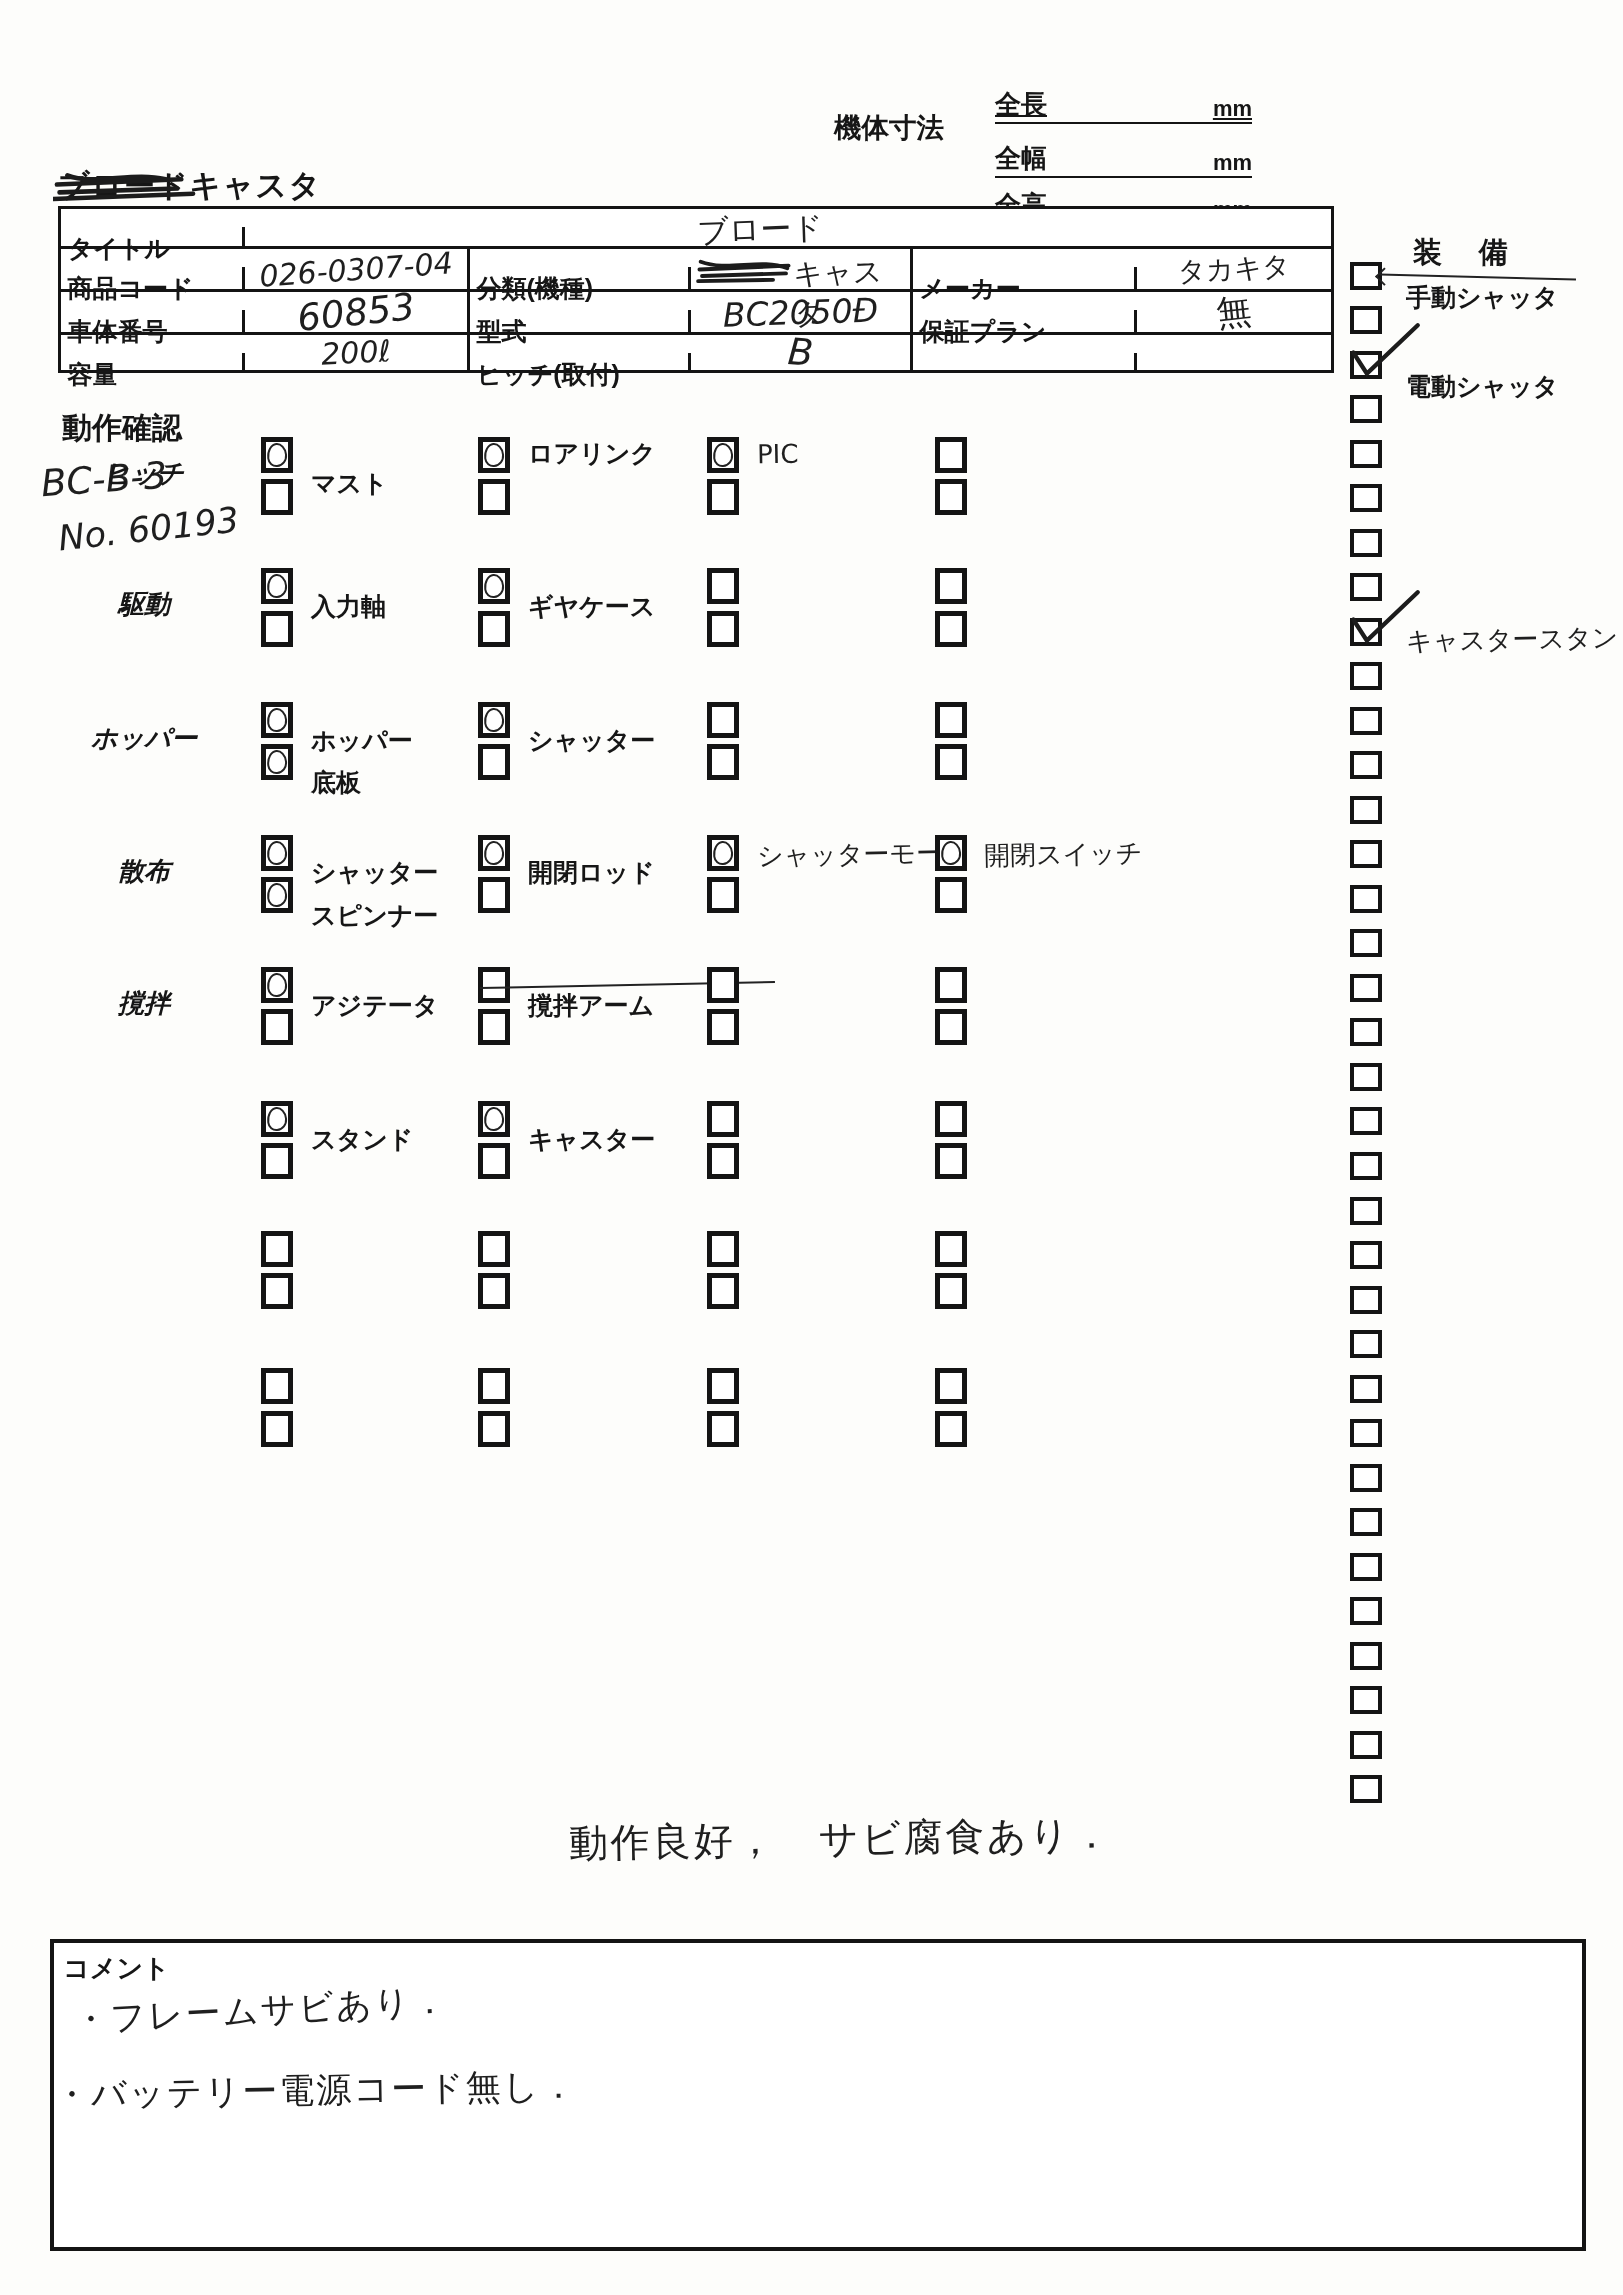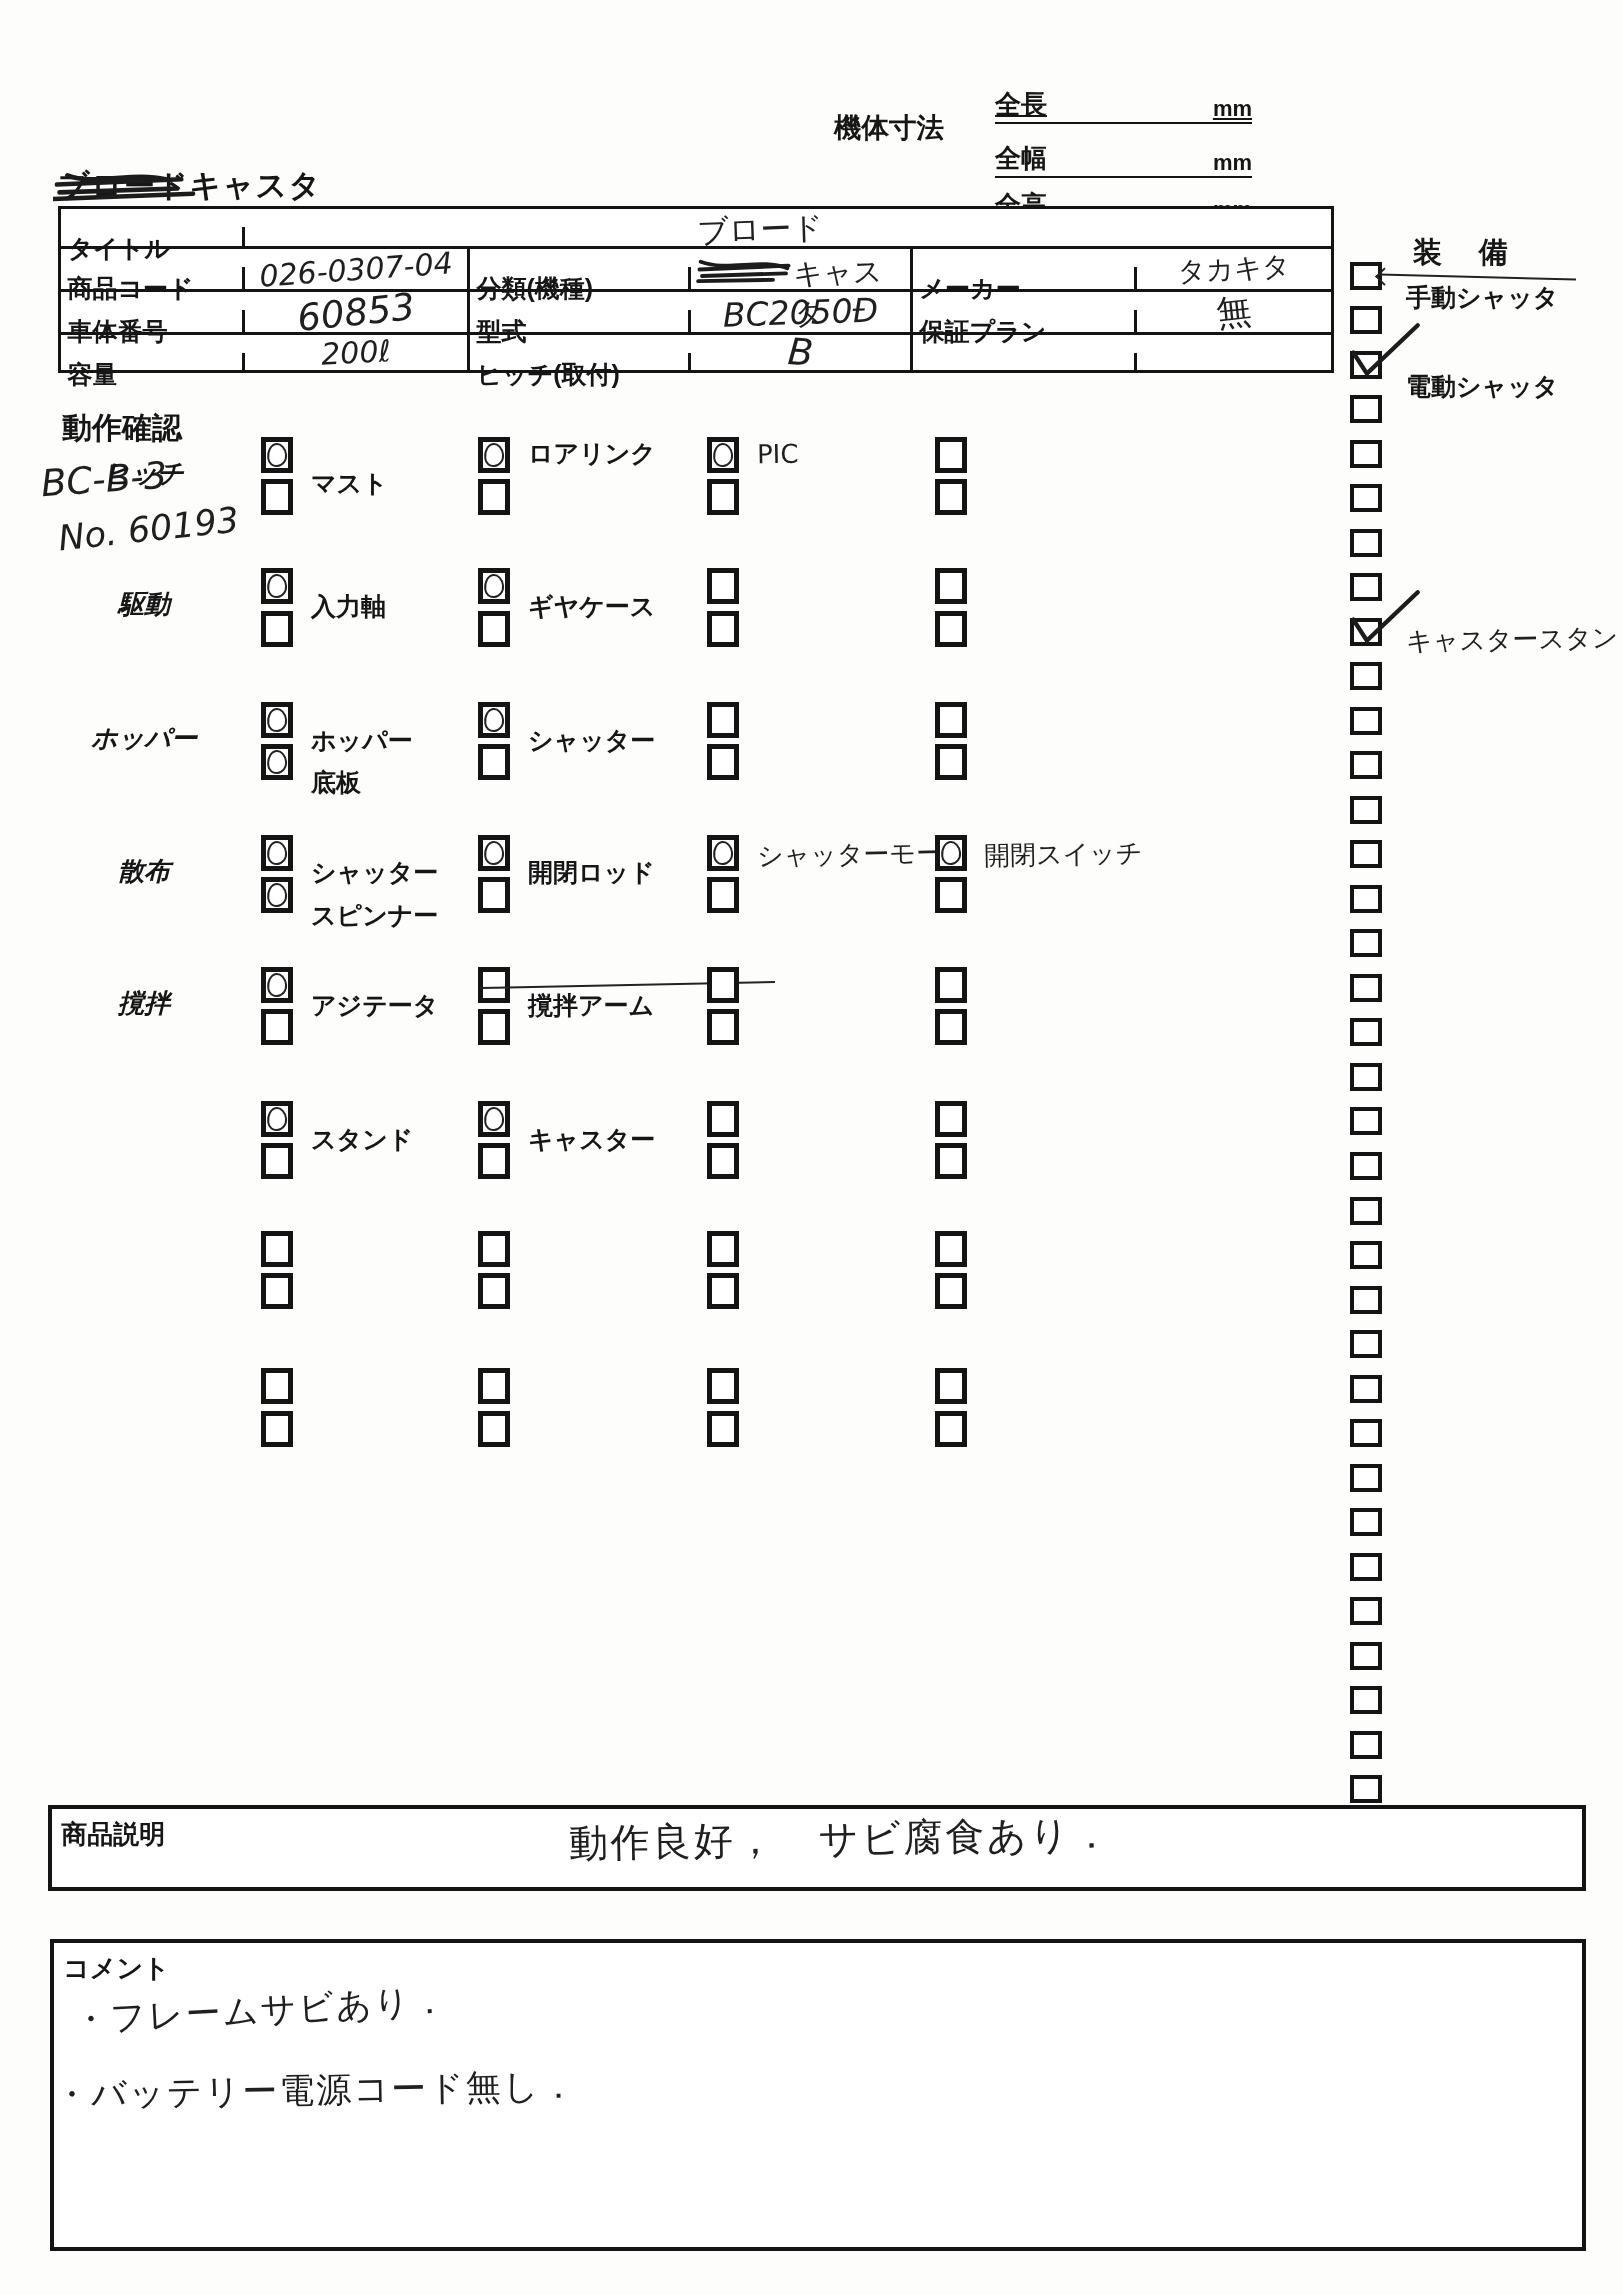--- a/index.html
+++ b/index.html
@@ -284,23 +284,20 @@
       <div class="gcbx" style="left: 261px; top: 1368px;"></div>
       <div class="gcbx" style="left: 478px; top: 1368px;"></div>
       <div class="gcbx" style="left: 707px; top: 1368px;"></div>
       <div class="gcbx" style="left: 935px; top: 1368px;"></div>
       <div class="gcbx" style="left: 261px; top: 1411px;"></div>
       <div class="gcbx" style="left: 478px; top: 1411px;"></div>
       <div class="gcbx" style="left: 707px; top: 1411px;"></div>
       <div class="gcbx" style="left: 935px; top: 1411px;"></div>
     </div>
 
-  <div class="abs bigbox" style="left:48px;top:1805px;width:1530px;height:78px;">
-    <span class="boxlabel">商品説明</span>
-  </div>
   <div class="abs hand" style="left:569px;top:1812px;font-size:39px;transform:rotate(-1deg);letter-spacing:2.6px;">動作良好，　サビ腐食あり．</div>
 
   <div class="abs bigbox" style="left:50px;top:1939px;width:1528px;height:304px;">
     <span class="boxlabel">コメント</span>
   </div>
   <div class="abs hand" style="left:73px;top:1987px;font-size:35px;transform:rotate(-3deg);letter-spacing:2px;">・フレームサビあり．</div>
   <div class="abs hand" style="left:54px;top:2067px;font-size:35px;transform:rotate(-1deg);letter-spacing:2px;">・バッテリー電源コード無し．</div>
 
 </div>
 

